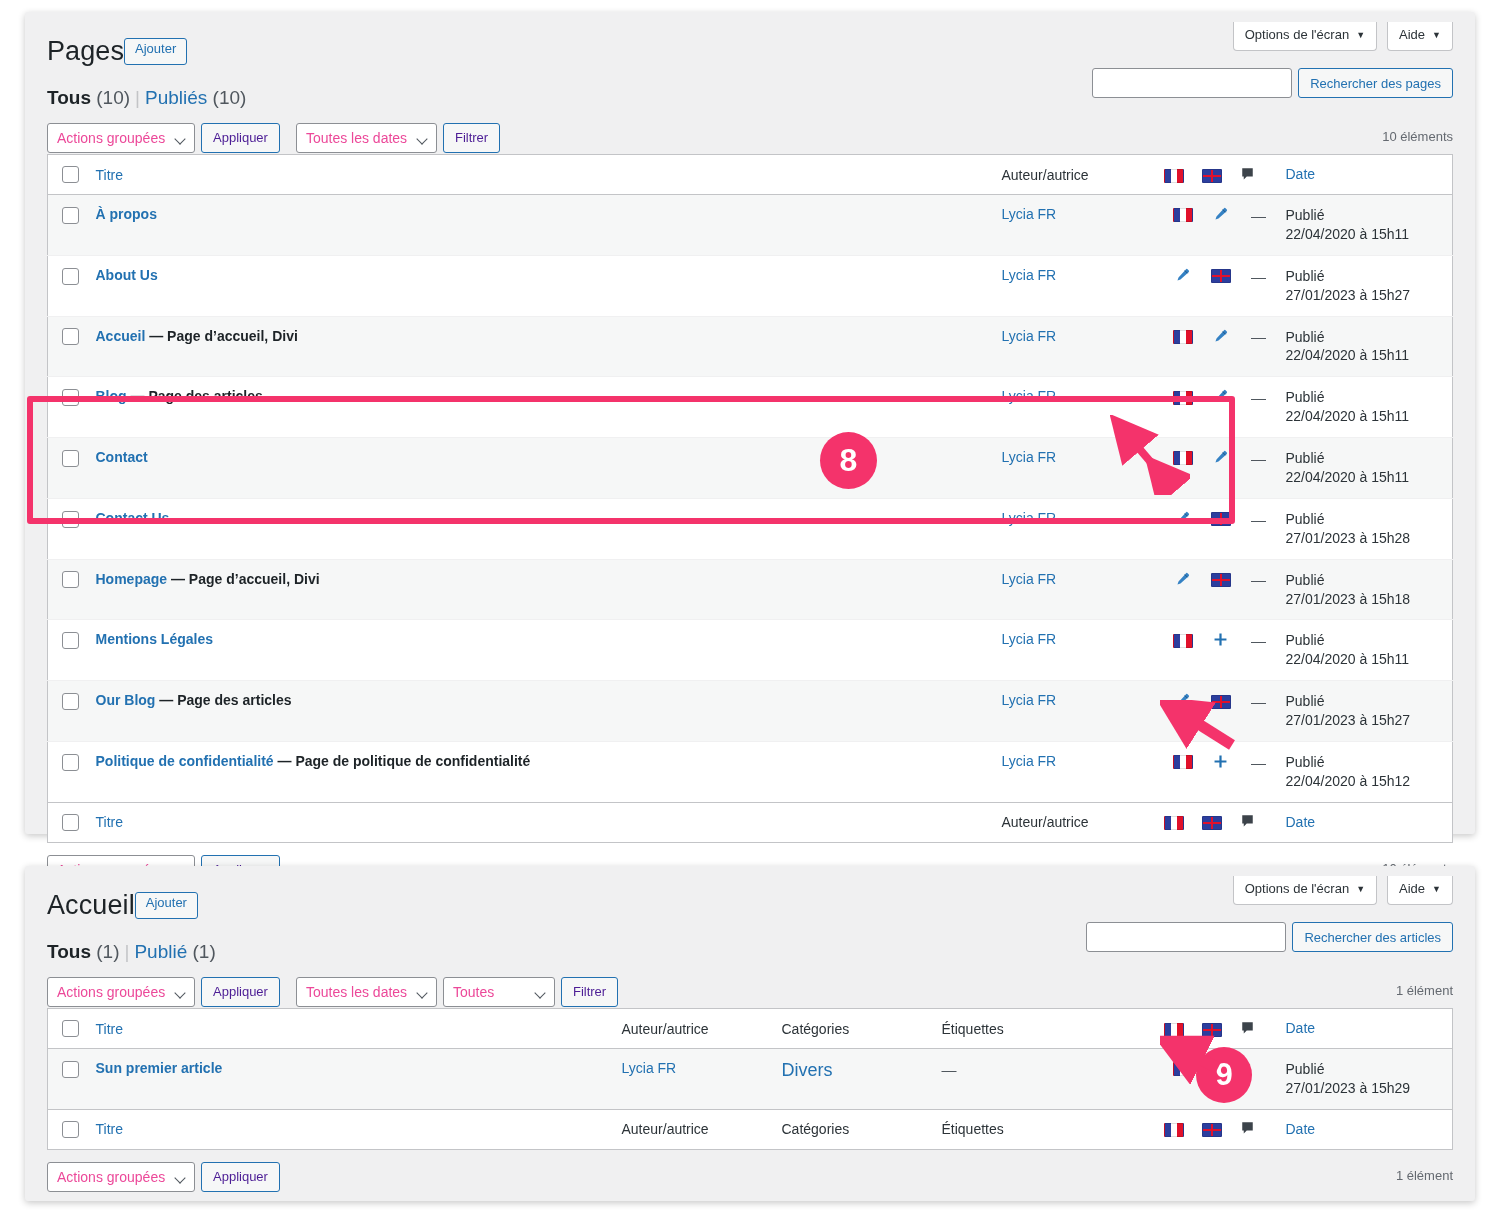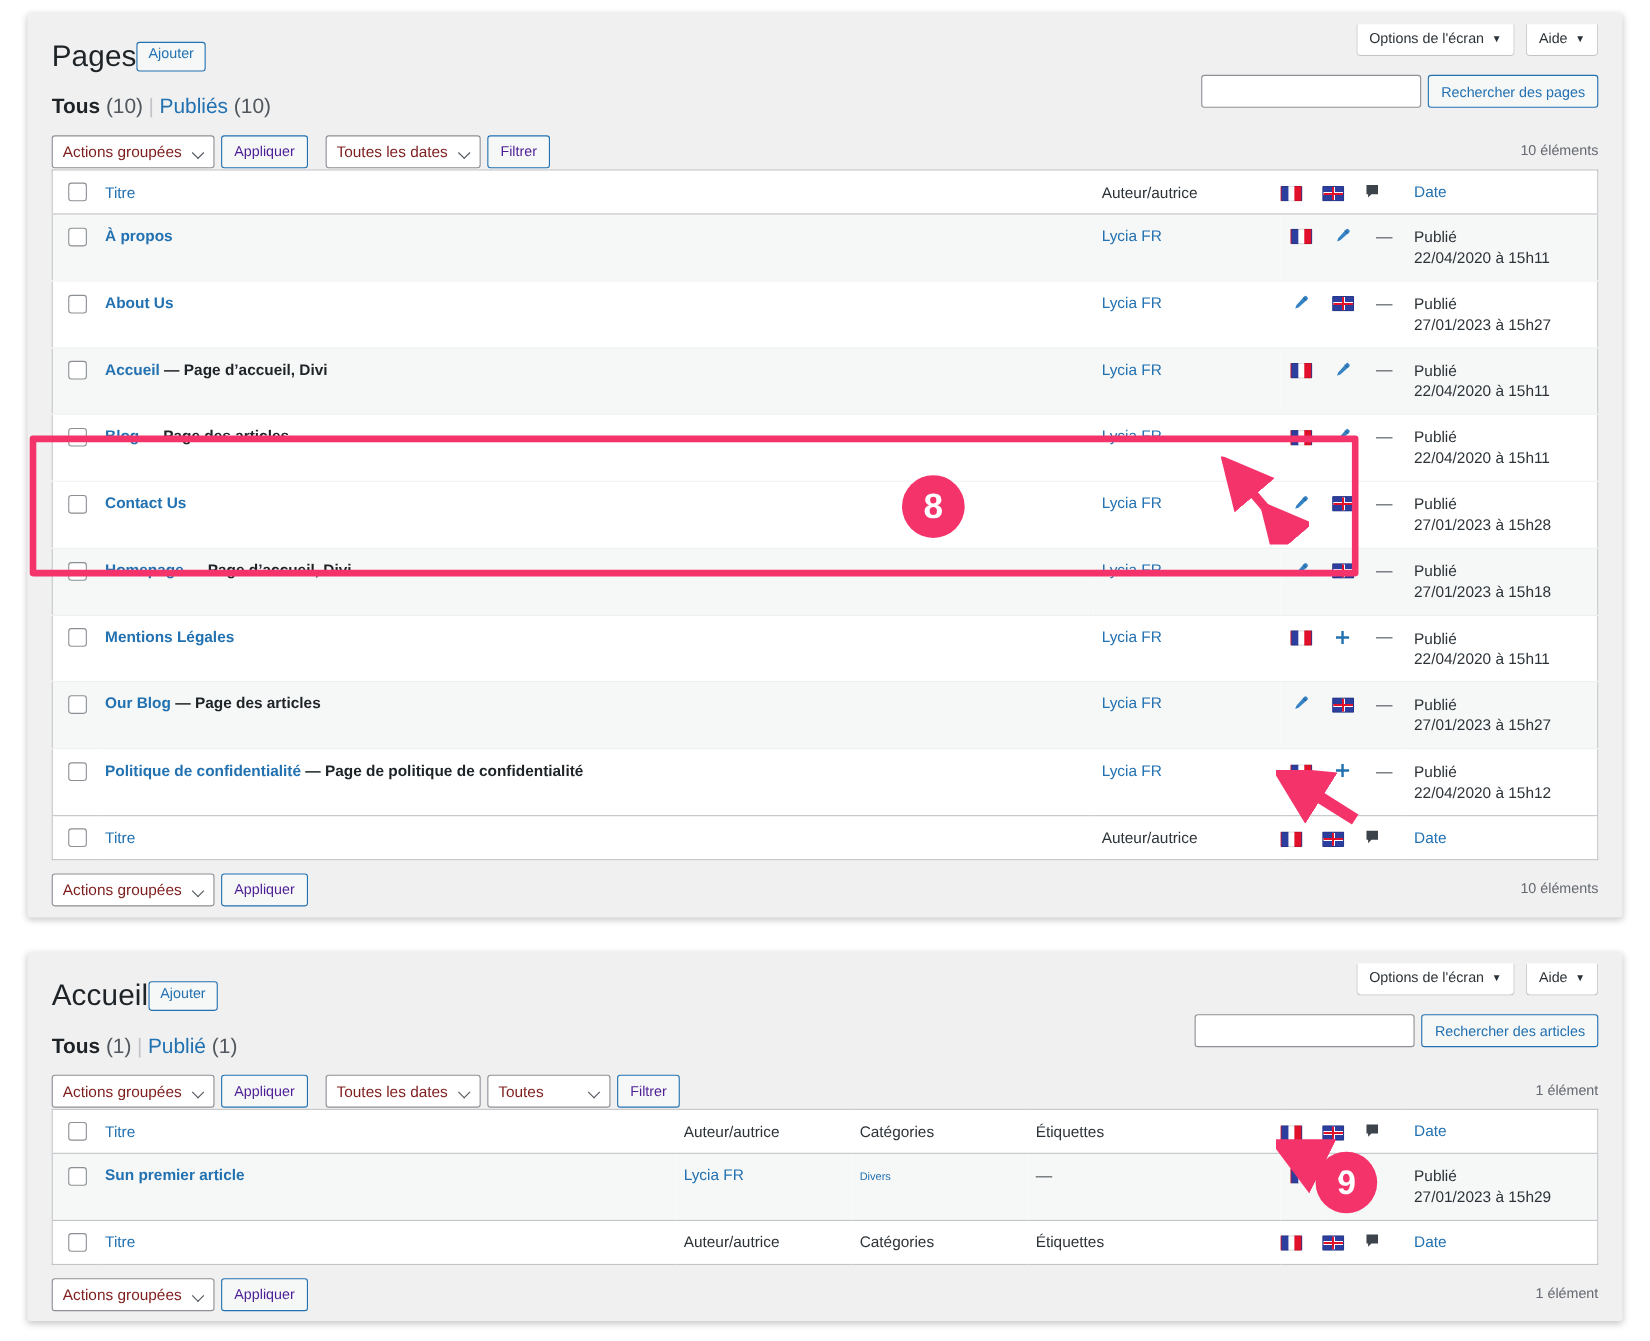--- a/index.html
+++ b/index.html
@@ -49,21 +49,21 @@
   .subsubsub a { color: #2271b1; text-decoration: none; }
   .subsubsub .cnt { color: #50575e; font-weight: 400;}
   .subsubsub .sep { color: #c3c4c7; margin: 0 5px; }
 
   
   .tablenav { display: flex; align-items: center; margin-top: 13px; position: relative; height: 32px; }
   .tablenav.bottom { margin-top: 11px; height: 32px; }
   .select-box {
     -webkit-appearance: none; appearance: none;
     background: #fff; border: 1px solid #8c8f94; border-radius: 3px;
-    font-size: 14px; color: #7f1d1d; height: 30px;
+    font-size: 14px; color: #ec4899; height: 30px;
     padding: 0 28px 0 9px; font-family: inherit; cursor: pointer; position: relative;
   }
   .sel-wrap { position: relative; display: inline-block; margin-right: 6px;}
   .sel-wrap::after {
     content: ""; position: absolute; right: 11px; top: 12px; width: 7px; height: 7px;
     border-right: 1.6px solid #50575e; border-bottom: 1.6px solid #50575e;
     transform: rotate(45deg); pointer-events: none;
   }
   .btn-secondary {
     background: #f6f7f7; border: 1px solid #2271b1; border-radius: 3px;
@@ -111,21 +111,21 @@
   .cbx {
     -webkit-appearance: none; appearance: none;
     width: 17px; height: 17px; border: 1px solid #8c8f94; border-radius: 3px;
     background: #fff; display: inline-block; vertical-align: middle; cursor: pointer;
   }
   .title-col a.row-title { color: #2271b1; text-decoration: none; font-weight: 700; font-size: 14px; }
   .title-col .post-state { color: #1d2327; font-weight: 700; font-size: 14px; }
   .author-col { width: 170px; }
   .author-col a { color: #2271b1; text-decoration: none; font-size: 14px; }
   .cat-col { width: 160px; }
-  .cat-col a { color: #2271b1; text-decoration: none; font-size: 10px; }
+  .cat-col a { color: #2271b1; text-decoration: none; font-size: 18px; }
   .tag-col { width: 230px; color: #2c3338; }
   .lang-col { width: 38px; text-align: center; padding-left:0 !important; padding-right:0 !important;}
   .cmt-col { width: 38px; text-align: center; padding-left:0 !important; padding-right:0 !important;}
   .date-col { width: 175px; color: #2c3338; font-size: 14px; line-height: 1.35; }
   .date-col .dateline { display: block; }
 
   
   .flag { display: inline-block; width: 20px; height: 14px; vertical-align: middle;
           border: 1px solid rgba(0,0,0,0.12); border-radius: 1px; }
   .flag-fr { background: linear-gradient(to right, #2c3e9e 0 33.3%, #ffffff 33.3% 66.6%, #e1112b 66.6% 100%); }
@@ -268,20 +268,35 @@
                   </svg></span></td>
               <td class="cmt-col"><span class="dash">—</span></td>
               <td class="date-col">
                 <span class="dateline">Publié</span>
                 <span class="dateline">22/04/2020 à 15h11</span>
               </td>
             </tr>
             <tr class="row-h">
               <td class="cb-col"><input type="checkbox" class="cbx" style=""></td>
               <td class="title-col"><a href="#" class="row-title">Blog</a> <span class="post-state">— Page des articles</span></td>
+              <td class="author-col"><a href="#">Lycia FR</a></td>
+              <td class="lang-col"><span class="flag flag-fr"></span></td>
+              <td class="lang-col"><span class="pencil"><svg width="17" height="17" viewBox="0 0 20 20">
+                    <path d="M13.9 2.8a1.6 1.6 0 0 1 2.3 0l1 1a1.6 1.6 0 0 1 0 2.3L7.6 14.7l-3.5 1.2 1.2-3.5z" fill="#3582c4"></path>
+                    <path d="M12.6 4.1l3.3 3.3" stroke="#1d4e79" stroke-width="1" fill="none"></path>
+                  </svg></span></td>
+              <td class="cmt-col"><span class="dash">—</span></td>
+              <td class="date-col">
+                <span class="dateline">Publié</span>
+                <span class="dateline">22/04/2020 à 15h11</span>
+              </td>
+            </tr>
+            <tr class="alt row-h">
+              <td class="cb-col"><input type="checkbox" class="cbx" style=""></td>
+              <td class="title-col"><a href="#" class="row-title">Contact</a></td>
               <td class="author-col"><a href="#">Lycia FR</a></td>
               <td class="lang-col"><span class="flag flag-fr"></span></td>
               <td class="lang-col"><span class="pencil"><svg width="17" height="17" viewBox="0 0 20 20">
                     <path d="M13.9 2.8a1.6 1.6 0 0 1 2.3 0l1 1a1.6 1.6 0 0 1 0 2.3L7.6 14.7l-3.5 1.2 1.2-3.5z" fill="#3582c4"></path>
                     <path d="M12.6 4.1l3.3 3.3" stroke="#1d4e79" stroke-width="1" fill="none"></path>
                   </svg></span></td>
               <td class="cmt-col"><span class="dash">—</span></td>
               <td class="date-col">
                 <span class="dateline">Publié</span>
                 <span class="dateline">22/04/2020 à 15h11</span>

